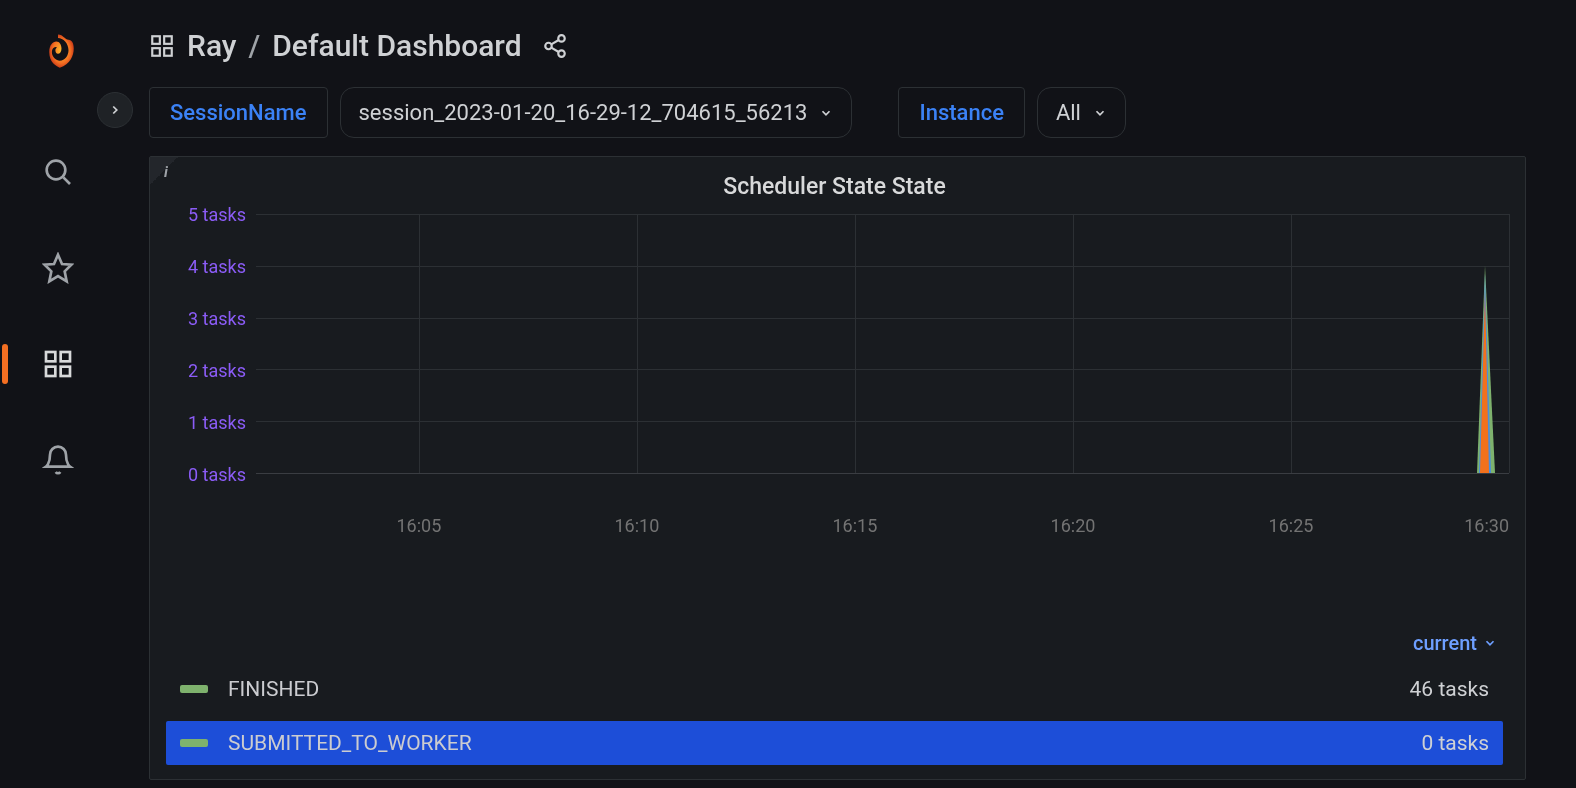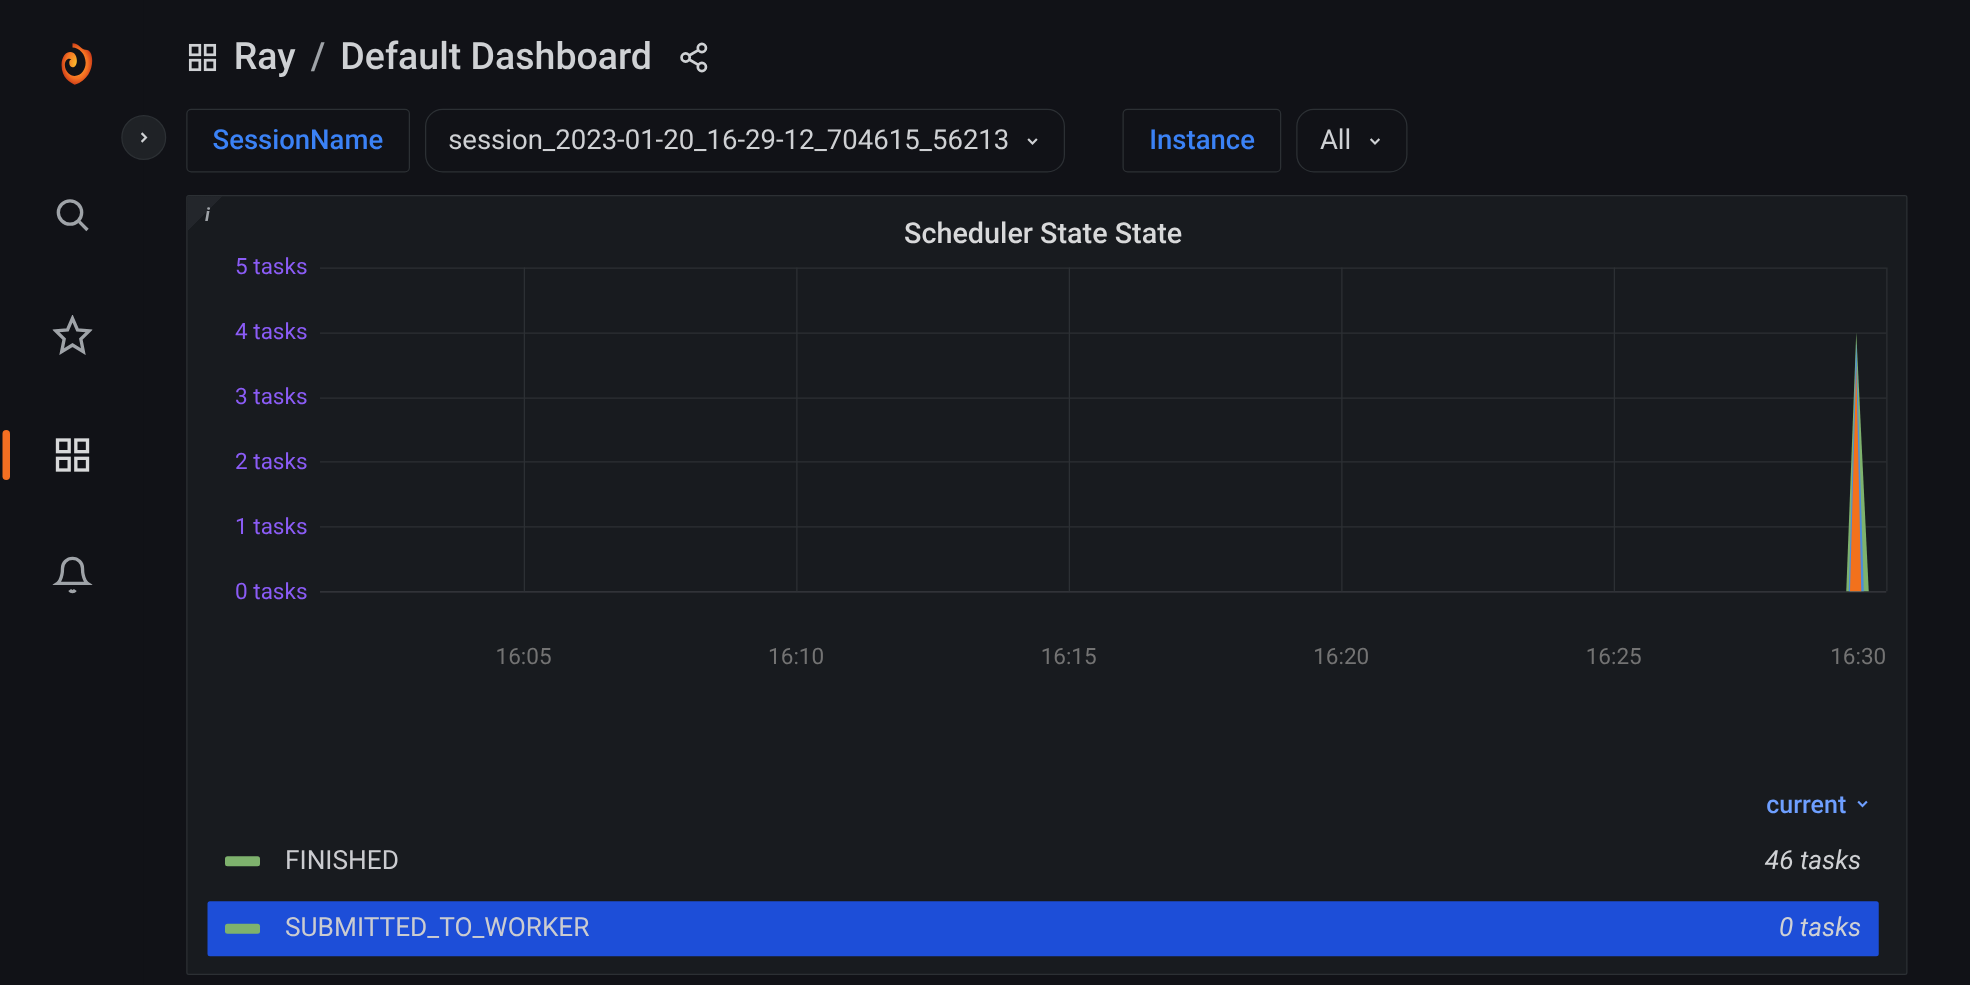--- a/index.html
+++ b/index.html
@@ -234,21 +234,20 @@
   .legend-row.alt { background: #1d4ed8; }
   .legend-swatch {
     width: 28px;
     height: 8px;
     border-radius: 2px;
     margin-right: 20px;
   }
   .legend-value {
     margin-left: auto;
     color: #cfd1d4;
-    font-style: italic;
   }
 </style>
 </head>
 <body>
 
 <div class="sidebar">
   <div class="logo">
     <svg width="42" height="42" viewBox="0 0 48 48">
       <defs>
         <radialGradient id="g1" cx="50%" cy="50%" r="60%">

